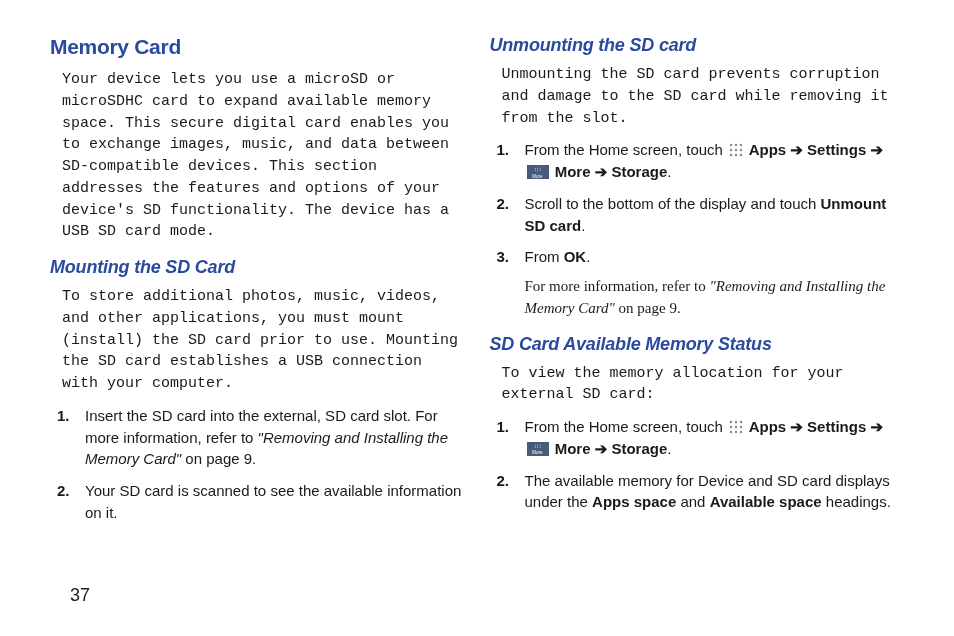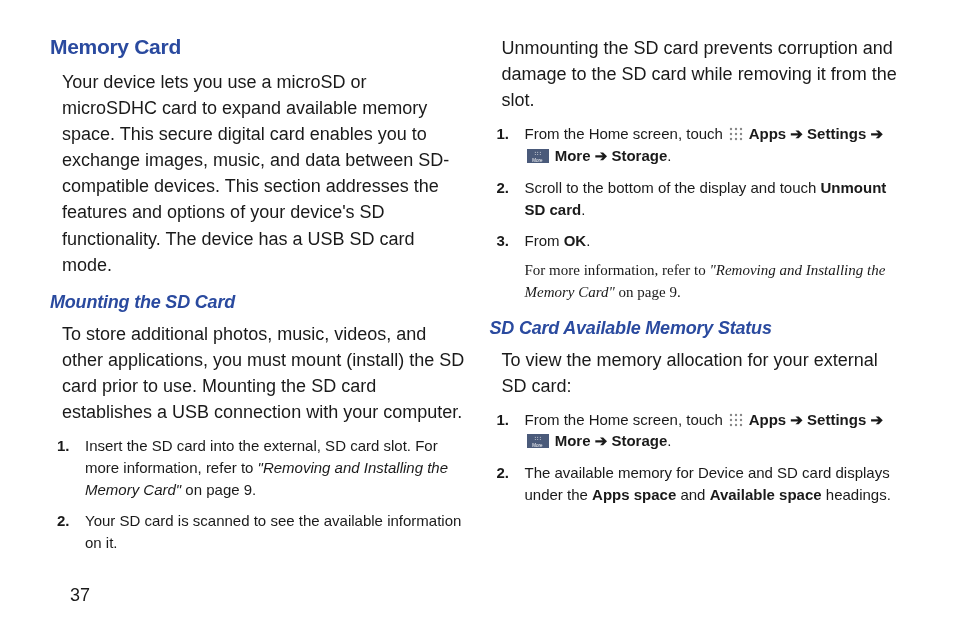--- a/index.html
+++ b/index.html
@@ -31,25 +31,25 @@
     .h2-blue {
       color: #2a4a9f;
       font-weight: 900;
       font-style: italic;
       font-size: 18px;
       margin-top: 14px;
       margin-bottom: 8px;
       letter-spacing: -0.2px;
     }
     .body-text {
-      font-size: 18px;
+      font-size: 15px;
       line-height: 1.45;
       margin-bottom: 10px;
       padding-left: 12px;
-      font-family: Liberation Sans, sans-serif;
+      font-family: Liberation Mono, monospace;
     }
     .ol {
       list-style: none;
       padding-left: 35px;
     }
     .ol li {
       font-size: 15px;
       line-height: 1.45;
       margin-bottom: 10px;
       position: relative;
@@ -133,20 +133,21 @@
         <span>Insert the SD card into the external, SD card slot. For more information, refer to </span><span class="ref-italic">"Removing and Installing the Memory Card"</span><span> on page 9.</span>
       </li>
       <li>
         <span class="num">2.</span>
         <span>Your SD card is scanned to see the available information on it.</span>
       </li>
     </ol>
   </div>
 
   <div class="col">
+    <div class="h2-blue" style="margin-top:0">Unmounting the SD card</div>
     <p class="body-text">Unmounting the SD card prevents corruption and damage to the SD card while removing it from the slot.</p>
 
     <ol class="ol">
       <li>
         <span class="num">1.</span>
         <span>From the Home screen, touch </span><span class="apps-icon"><svg width="14" height="14" viewBox="0 0 14 14">
               <g fill="#888">
                 <circle cx="2" cy="2" r="1.2"></circle>
                 <circle cx="7" cy="2" r="1.2"></circle>
                 <circle cx="12" cy="2" r="1.2"></circle>

